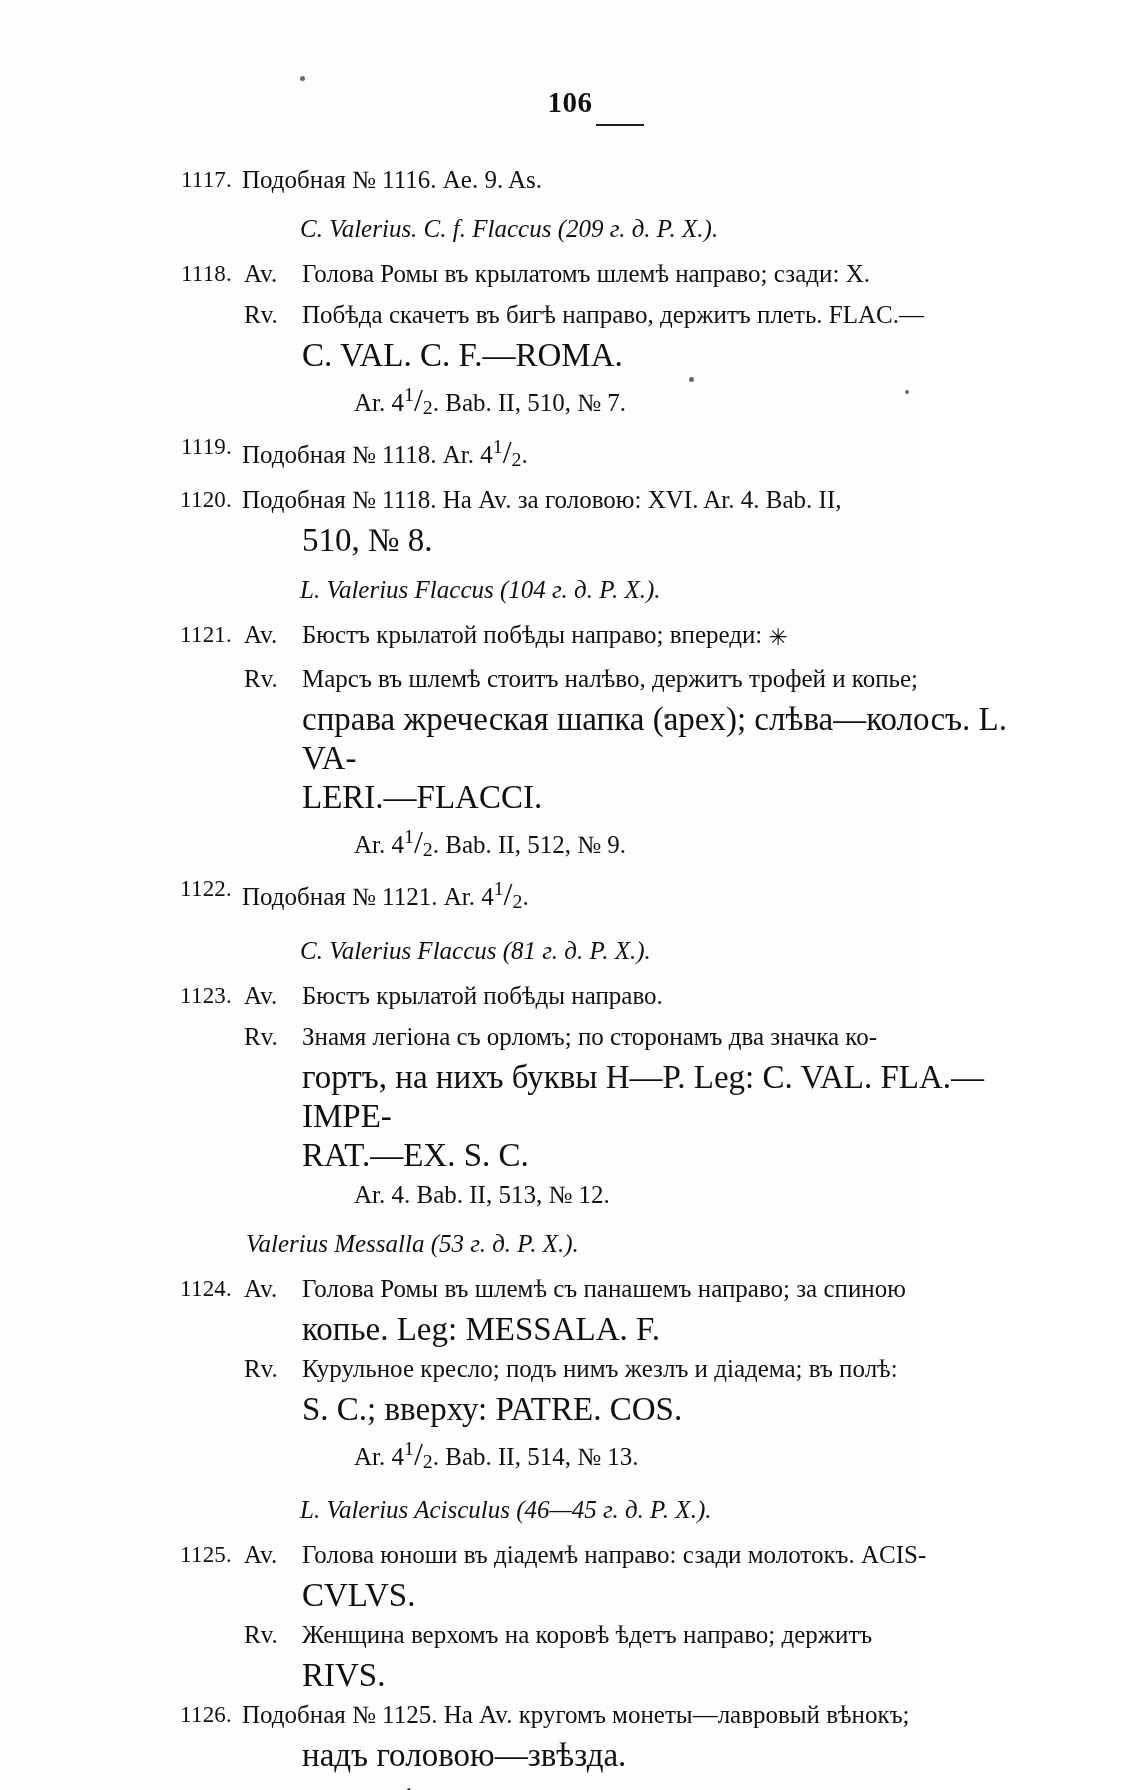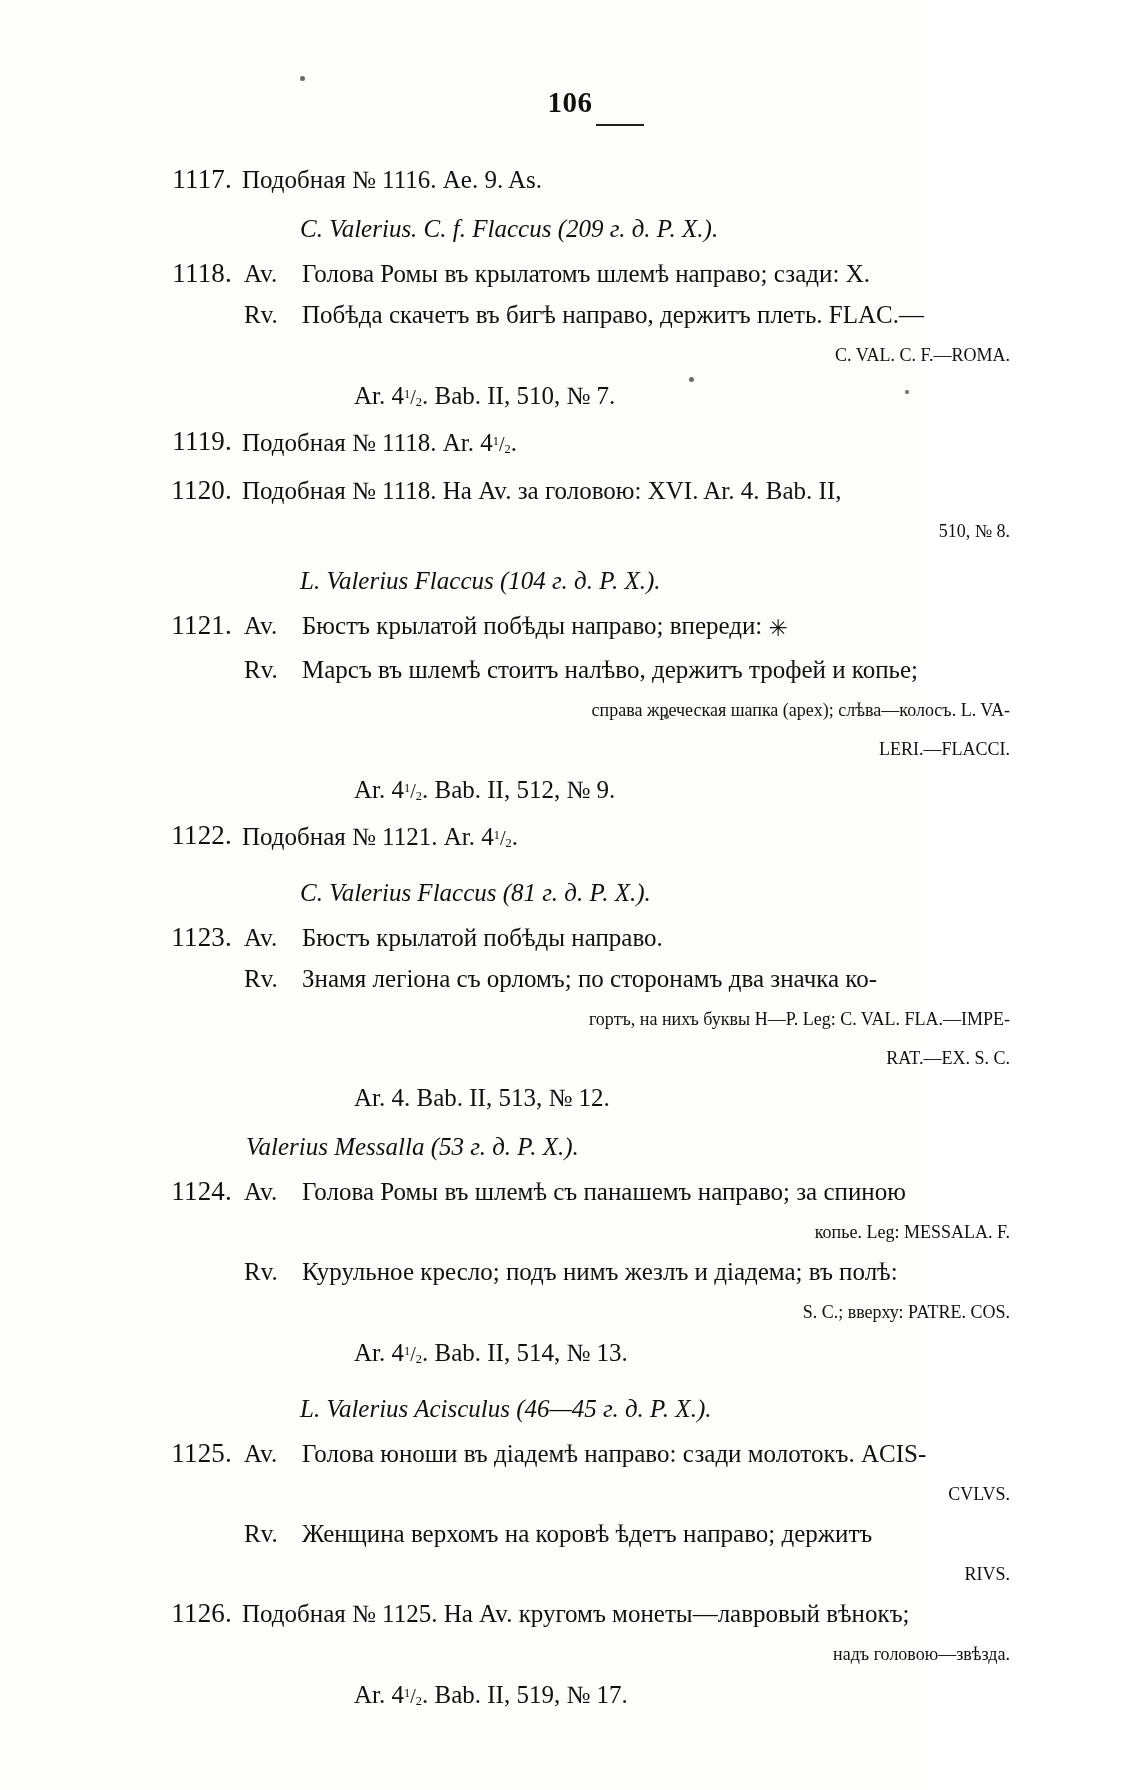--- a/index.html
+++ b/index.html
@@ -48,21 +48,21 @@
   }
   .entry {
     display: flex;
     align-items: flex-start;
     margin-bottom: 2px;
   }
   .num {
     width: 92px;
     flex: 0 0 92px;
     text-align: right;
-    font-size: 27px;
+    font-size: 23px;
     line-height: 39px;
     padding-right: 10px;
     box-sizing: border-box;
     letter-spacing: 0.2px;
   }
   .side {
     width: 60px;
     flex: 0 0 60px;
     text-align: left;
     font-size: 25px;
@@ -85,33 +85,32 @@
     padding-left: 92px;
   }
   .heading.center-ish {
     padding-left: 150px;
   }
   .heading.wide {
     padding-left: 96px;
   }
   .hang {
     padding-left: 152px;
-    font-size: 18px;
-    line-height: 39px;
-    text-align: right;
+    font-size: 33px;
+    line-height: 39px;
   }
   .hang-ar {
     padding-left: 204px;
     font-size: 25px;
     line-height: 39px;
   }
   .frac {
     display: inline-block;
     position: relative;
-    font-size: 20px;
+    font-size: 32px;
   }
   sup.n { font-size: 0.62em; vertical-align: 0.52em; }
   sub.d { font-size: 0.62em; vertical-align: -0.12em; }
   .sym-star {
     font-size: 23px;
     vertical-align: -2px;
   }
   .speck {
     position: absolute;
     background: #6a6a6a;

